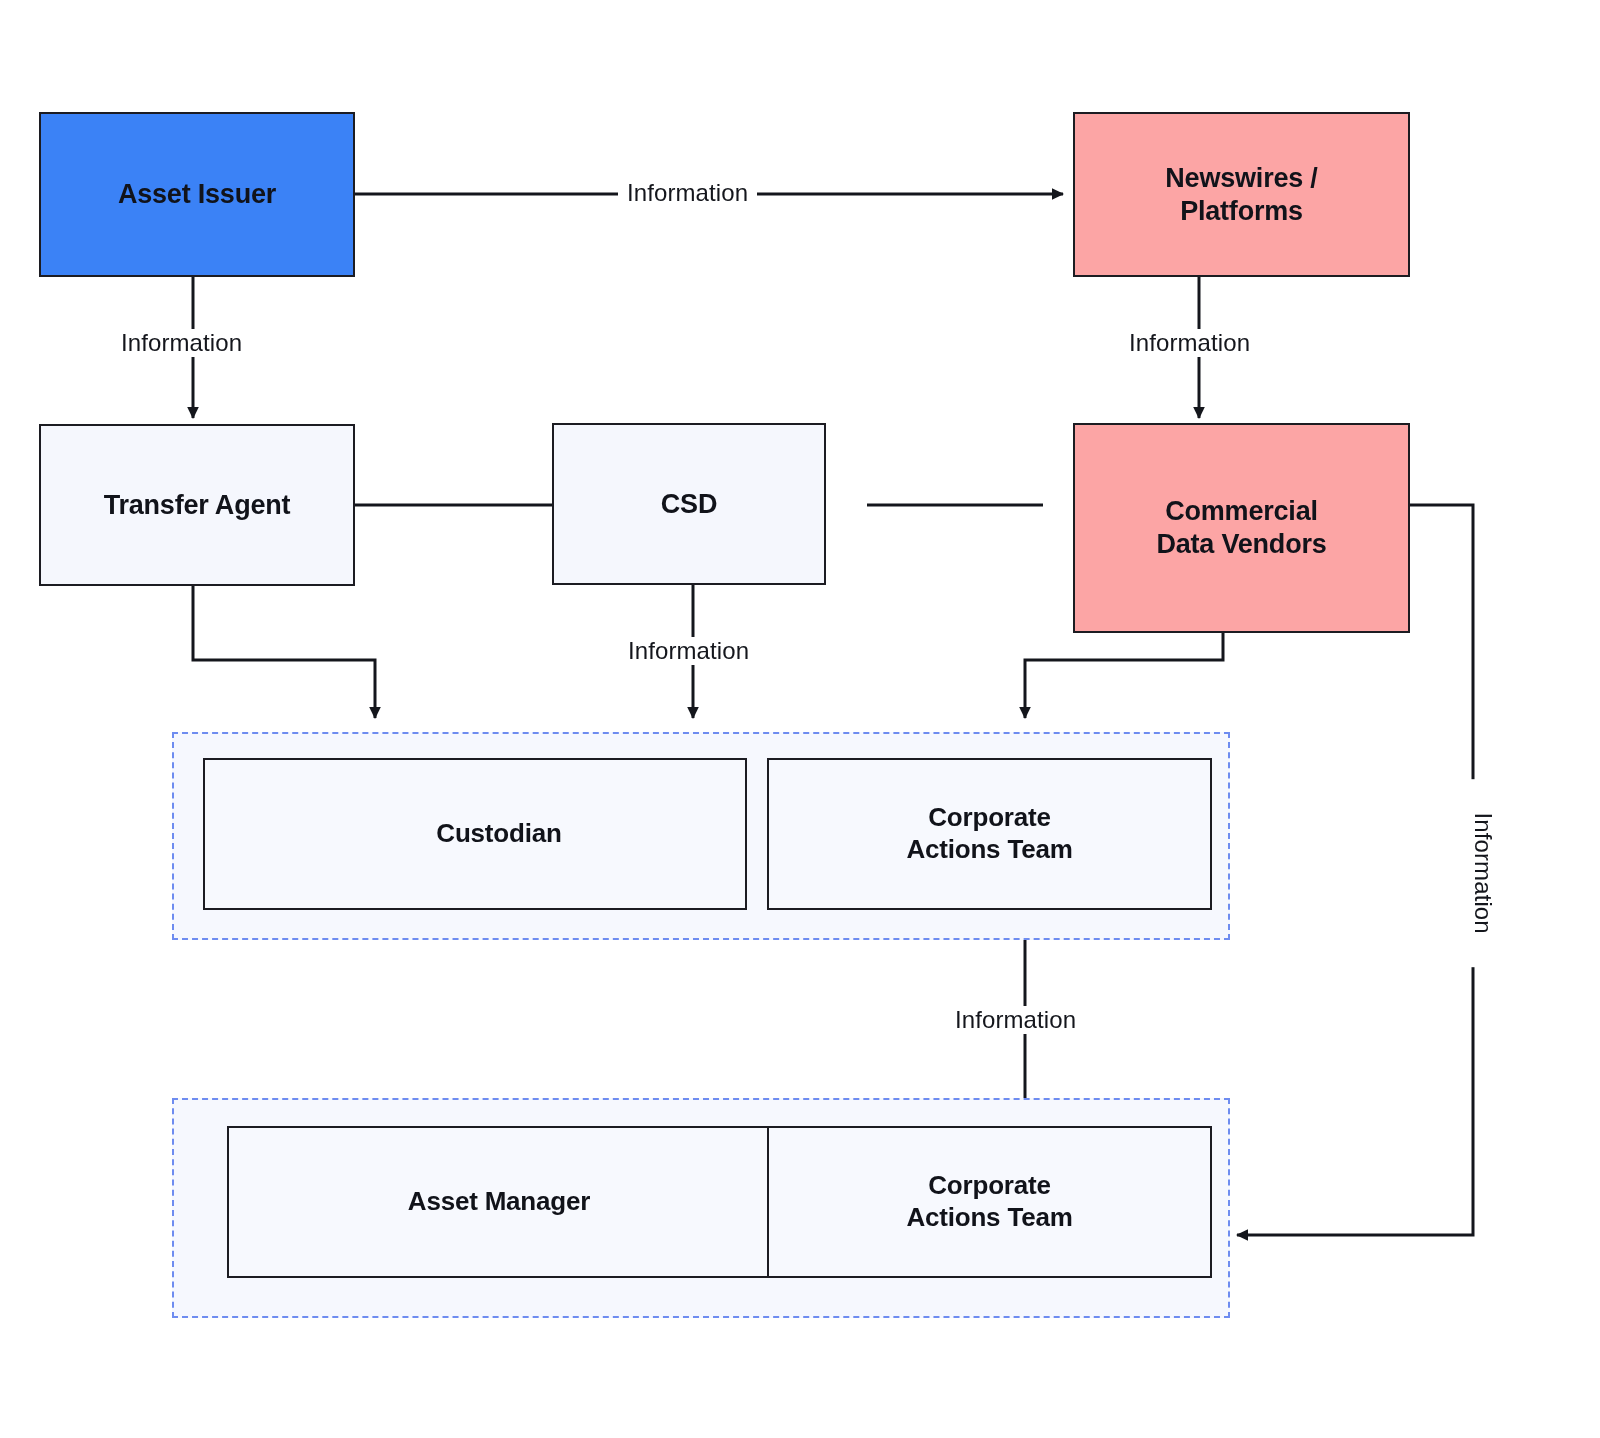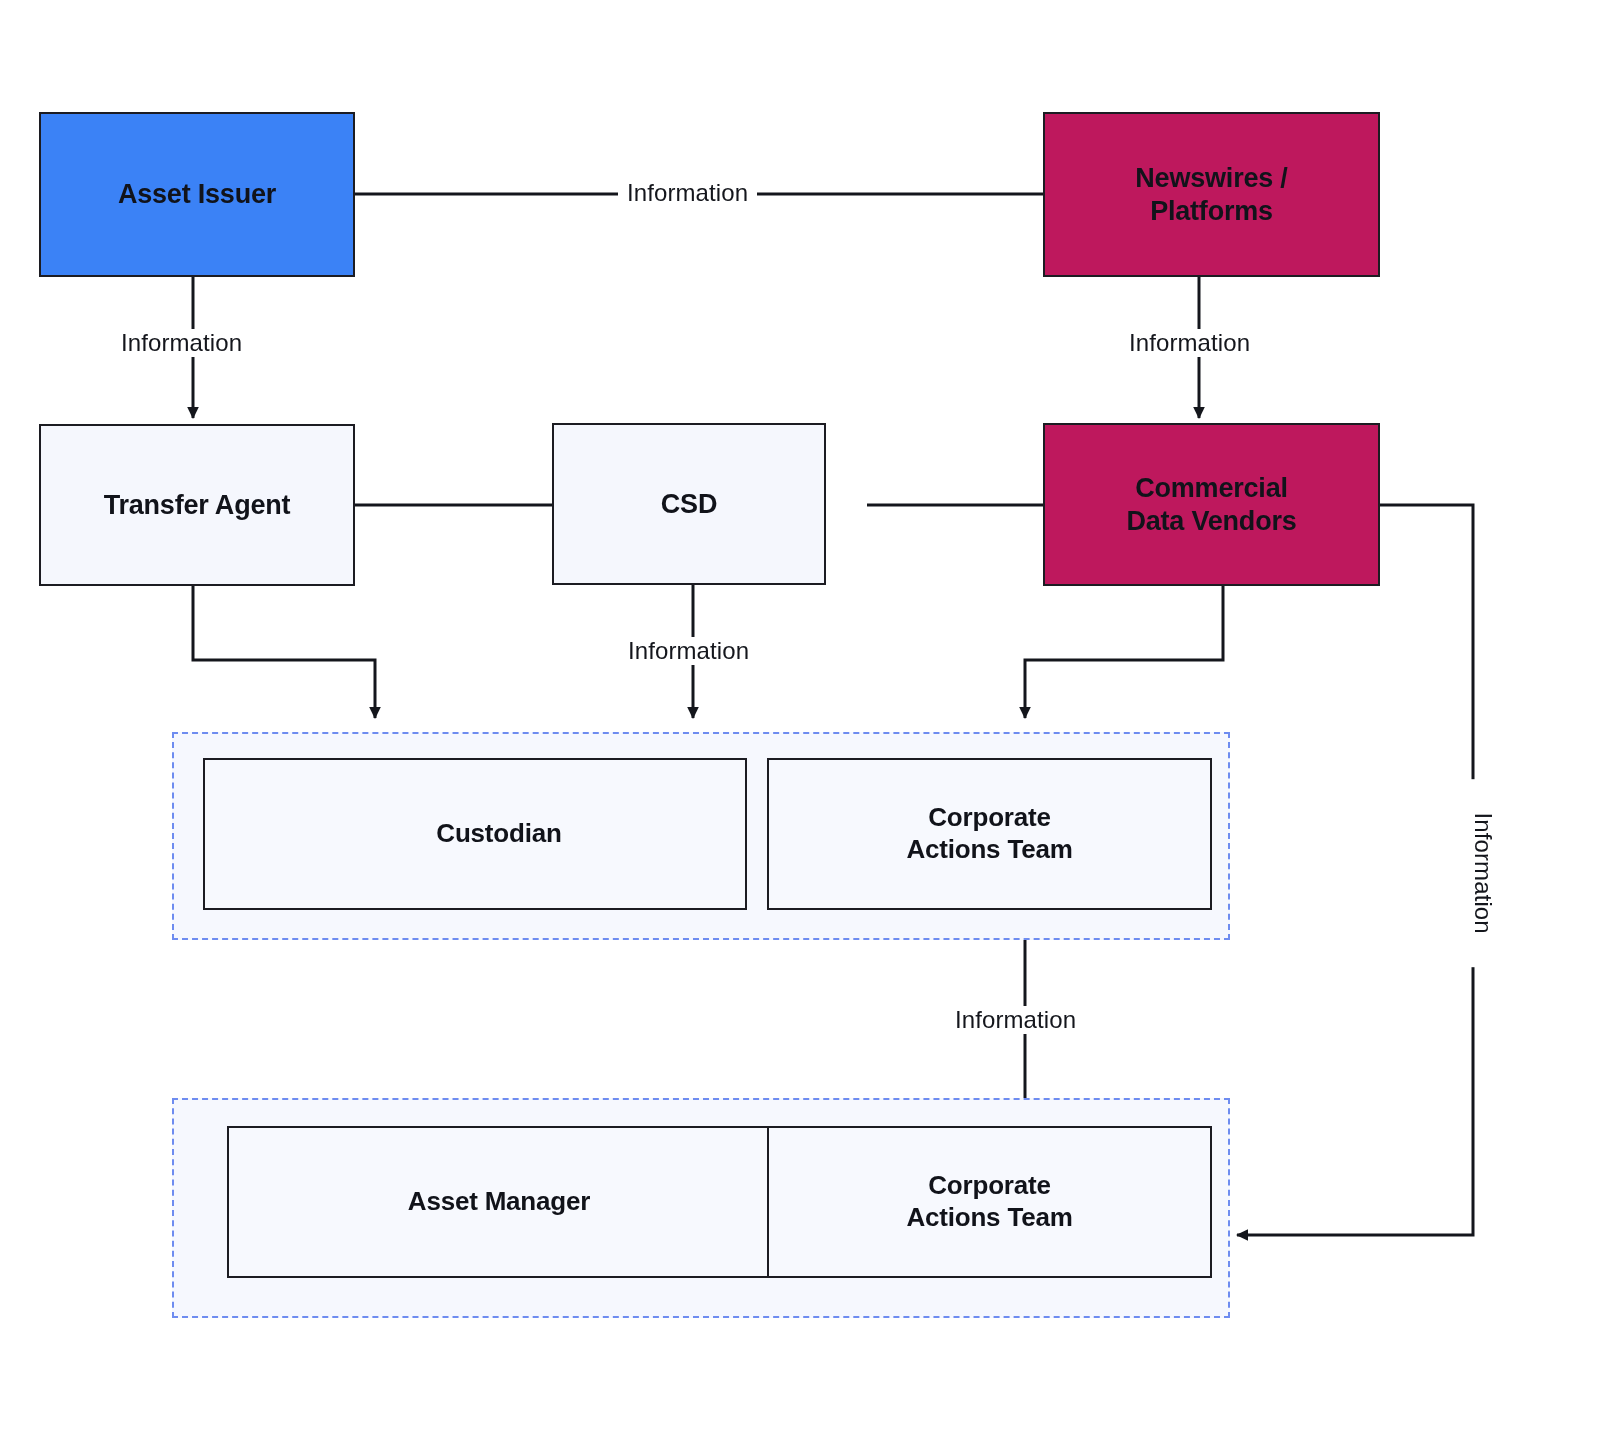--- a/index.html
+++ b/index.html
@@ -16,21 +16,21 @@
     color:#11131a;
     font-size:27px;
     line-height:1.22;
     font-weight:600;
     letter-spacing:-0.2px;
     z-index:3;
     white-space:pre-line;
   }
   .node.plain{background:#f5f7fd;}
   .node.teal{background:#3b82f6;}
-  .node.amber{background:#be185d;}
+  .node.amber{background:#fca5a5;margin-left:30px;}
   .node.sub{font-weight:600;font-size:26px;background:#f7f9fe;}
 
   .group{
     position:absolute;
     box-sizing:border-box;
     border:2px dashed #6e8cf0;
     background:#f6f8fe;
     z-index:1;
   }
 
@@ -97,21 +97,21 @@
   </div>
 
   <div class="node plain" style="left:39px;top:424px;width:316px;height:162px;">
     <span>Transfer Agent</span>
   </div>
 
   <div class="node plain" style="left:552px;top:423px;width:274px;height:162px;">
     <span>CSD</span>
   </div>
 
-  <div class="node amber" style="left:1043px;top:423px;width:337px;height:163px;">
+  <div class="node amber" style="left:1043px;top:423px;width:337px;height:210px;">
     <span>Commercial
 Data Vendors</span>
   </div>
 
   <div class="group" style="left:172px;top:732px;width:1058px;height:208px;"></div>
 
   <div class="node sub" style="left:203px;top:758px;width:544px;height:152px;padding-left:48px;">
     <span>Custodian</span>
   </div>
 

